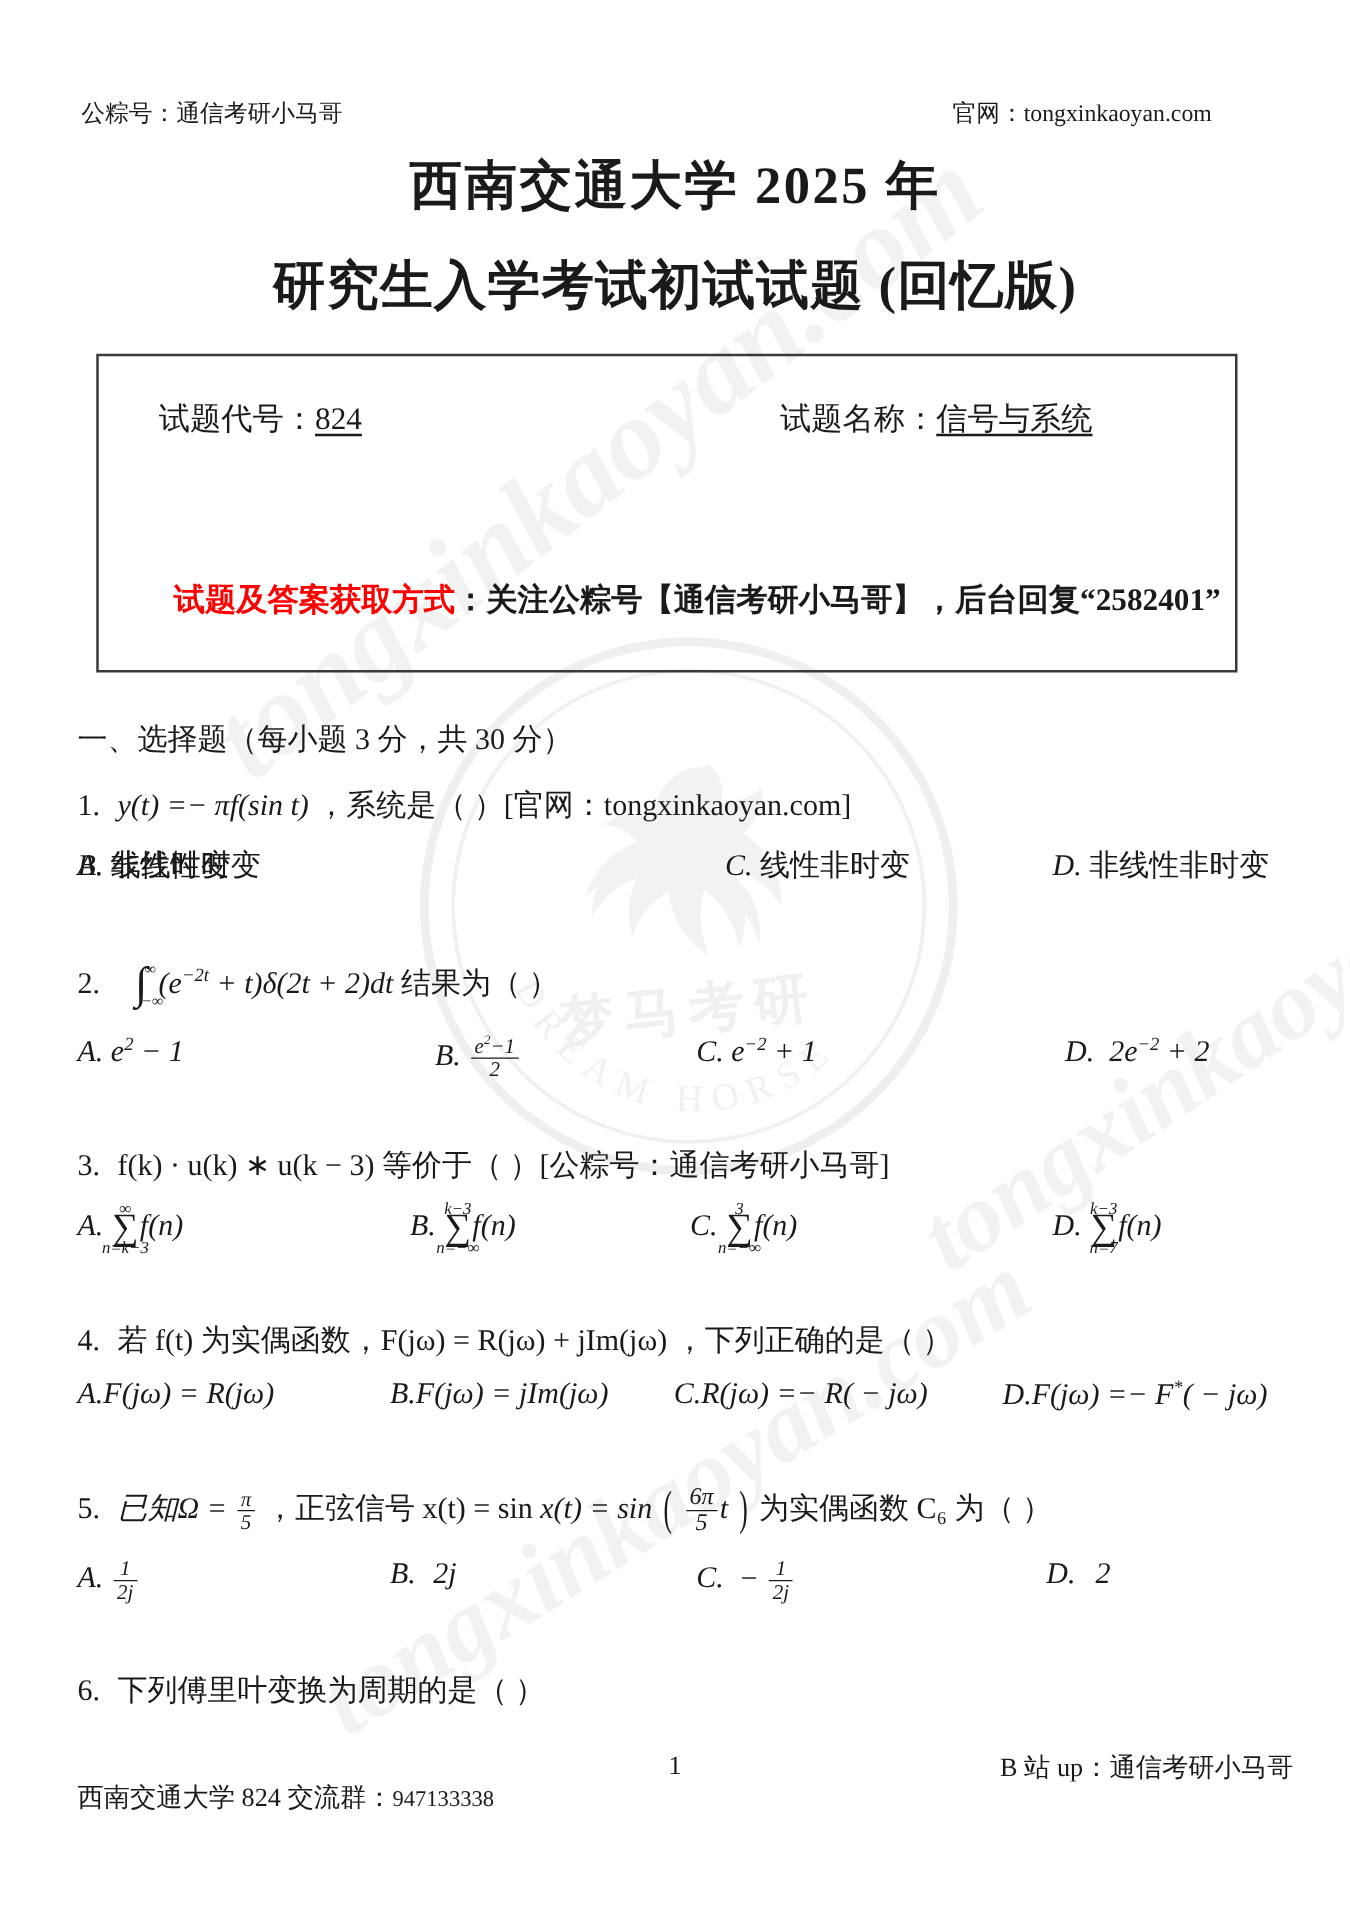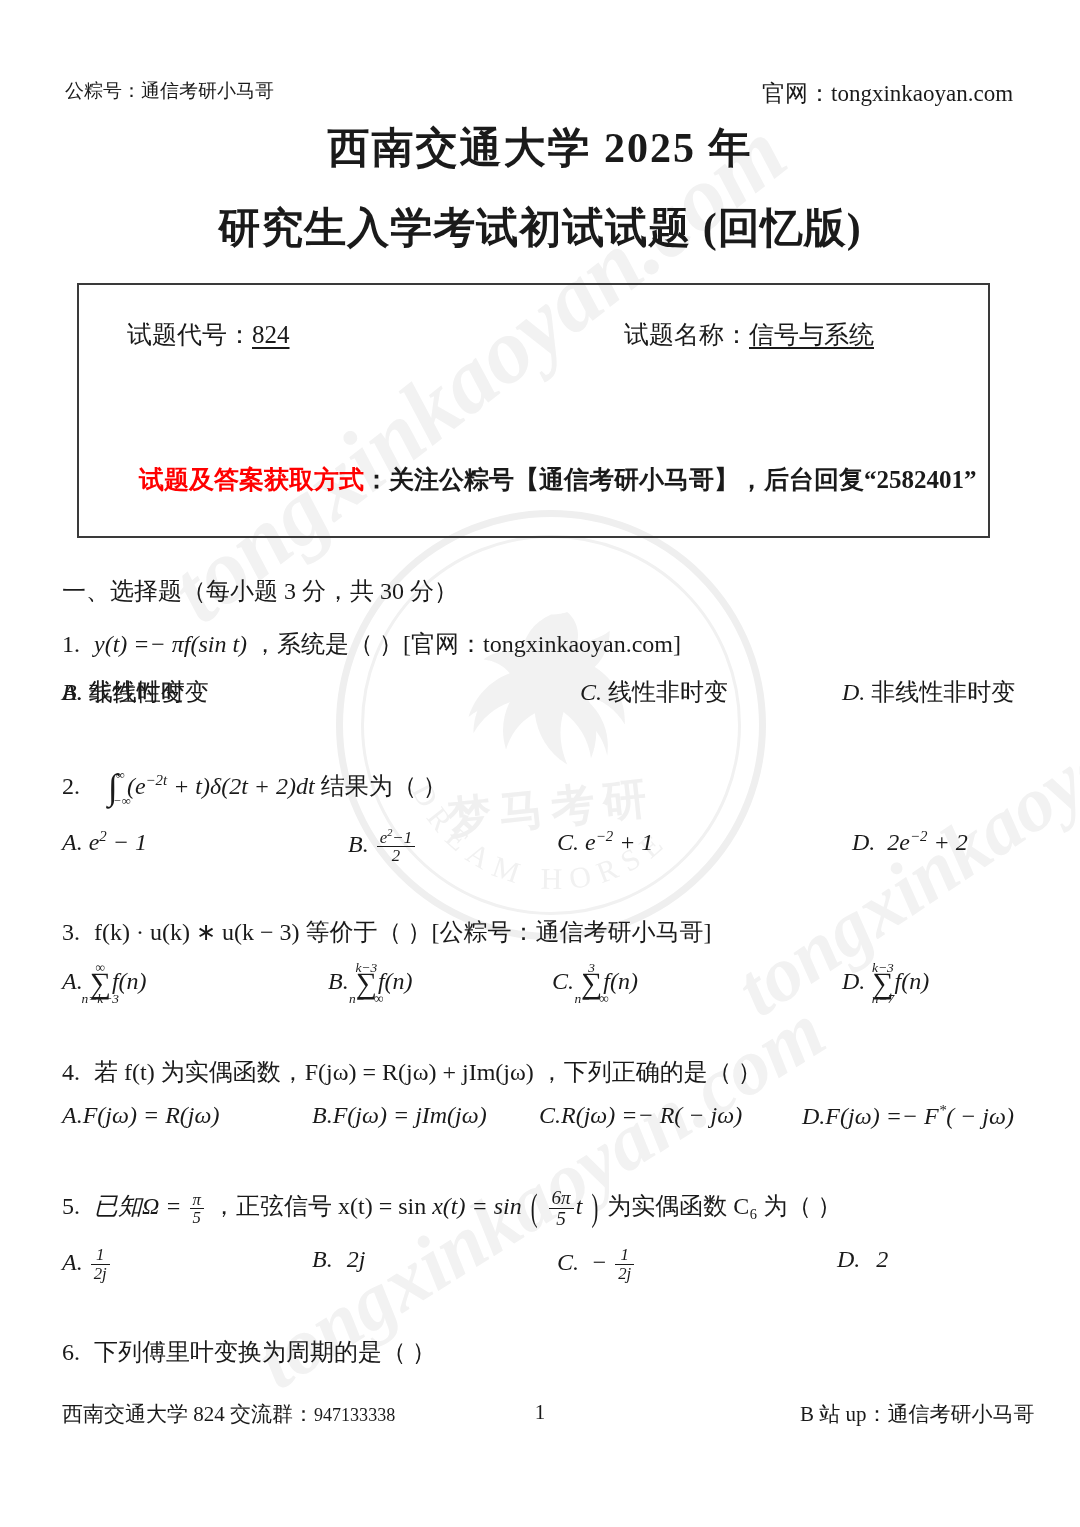--- a/index.html
+++ b/index.html
@@ -49,21 +49,21 @@
   }
   .wm-d1{left:150px;top:560px;font-size:92px;transform:rotate(-38deg);}
   .wm-d2{left:240px;top:1330px;font-size:80px;transform:rotate(-32deg);}
   .wm-d3{left:720px;top:960px;font-size:78px;transform:rotate(-34deg);}
 
   
   .content{position:relative;z-index:2;}
 
   .hdr{position:absolute;top:78px;left:0;width:1080px;}
   .hdr .left{position:absolute;left:65px;top:0;font-size:19px;font-family:"Liberation Serif",serif;}
-  .hdr .right{position:absolute;left:762px;top:0;font-size:23px;font-family:"Liberation Serif",serif;}
+  .hdr .right{position:absolute;left:762px;top:0;font-size:19px;font-family:"Liberation Serif",serif;}
 
   .title1{
     position:absolute;top:120px;left:0;width:1080px;text-align:center;
     font-size:42px;font-weight:bold;letter-spacing:2px;
     font-family:"Liberation Serif",serif;
   }
   .title2{
     position:absolute;top:200px;left:0;width:1080px;text-align:center;
     font-size:42px;font-weight:bold;letter-spacing:1px;
     font-family:"Liberation Serif",serif;
@@ -105,21 +105,21 @@
   .sum .up{position:absolute;left:50%;transform:translateX(-50%);top:-0.72em;font-size:.56em;white-space:nowrap;}
   .sum .lo{position:absolute;left:50%;transform:translateX(-50%);bottom:-0.78em;font-size:.56em;white-space:nowrap;}
   .intg{display:inline-block;position:relative;vertical-align:middle;margin:0 3px 0 1px;}
   .intg .isg{font-size:1.5em;font-style:italic;line-height:.85;display:inline-block;}
   .intg .iup{position:absolute;left:.62em;top:-.30em;font-size:.52em;}
   .intg .ilo{position:absolute;left:.42em;bottom:-.30em;font-size:.52em;}
   .paren{display:inline-block;transform:scaleY(1.9);margin:0 3px;font-size:.85em;}
 
   .footer{position:absolute;top:1400px;left:0;width:1080px;height:30px;}
   .ft{position:absolute;font-size:21px;font-family:"Liberation Serif",serif;}
-  .ft-l{left:62px;}
+  .ft-l{left:62px;margin-top:24px;}
   .ft-c{left:0;width:1080px;text-align:center;}
   .ft-r{left:800px;}
   .ft small{font-size:.86em;}
 </style>
 </head>
 <body>
 
 <div class="page">
 
   <div class="wm-layer">

